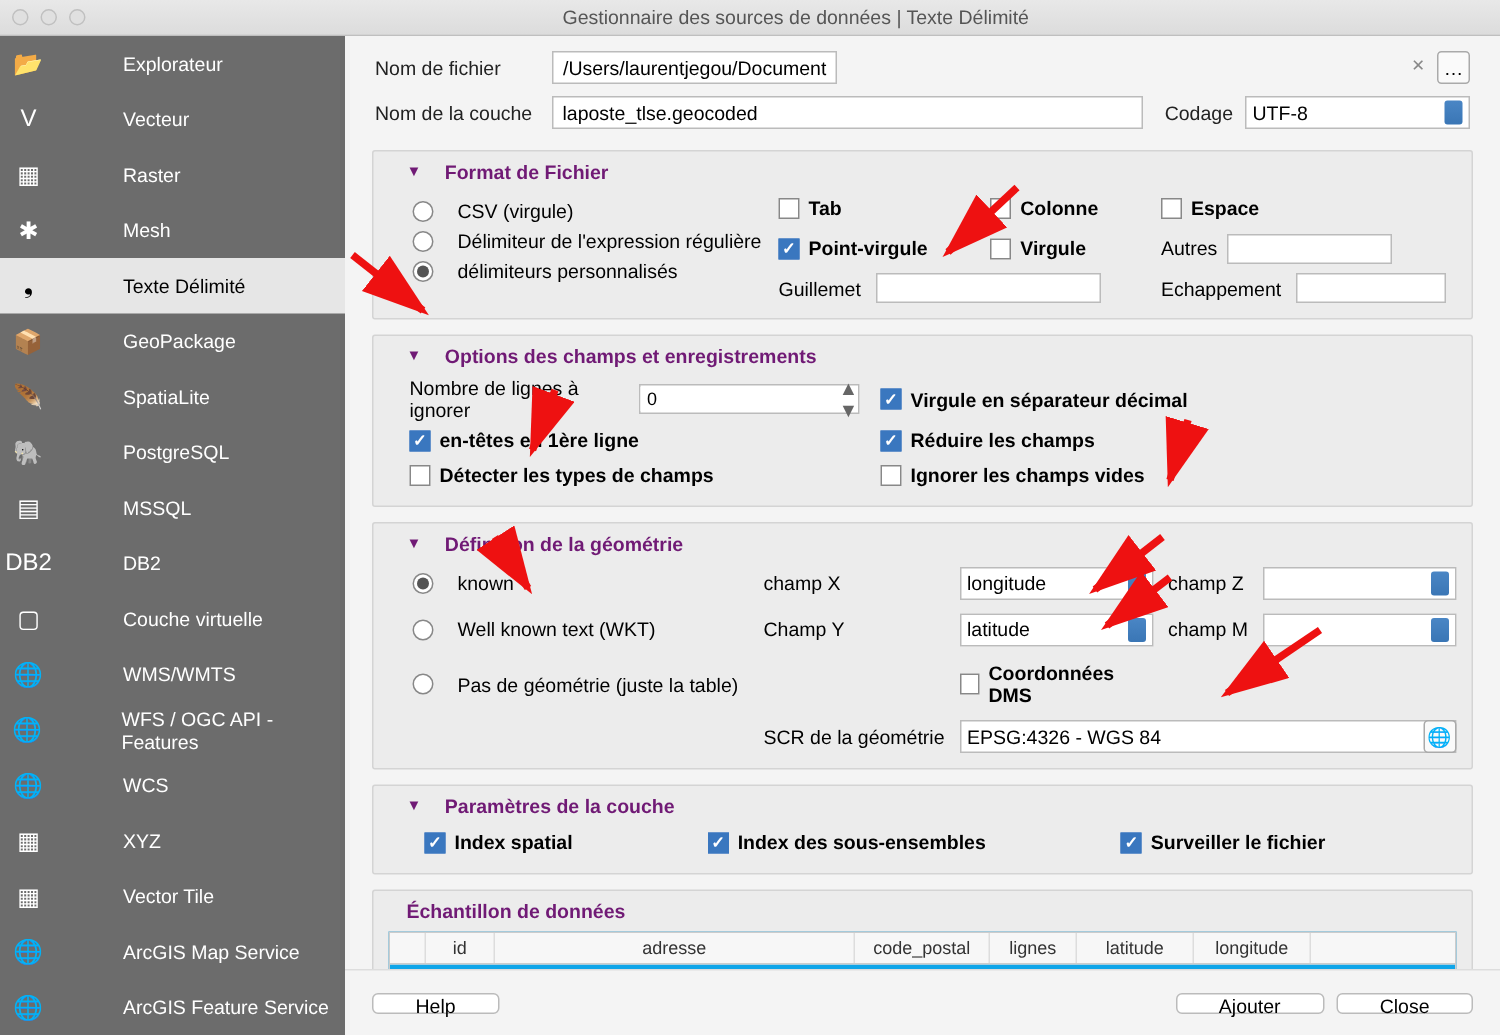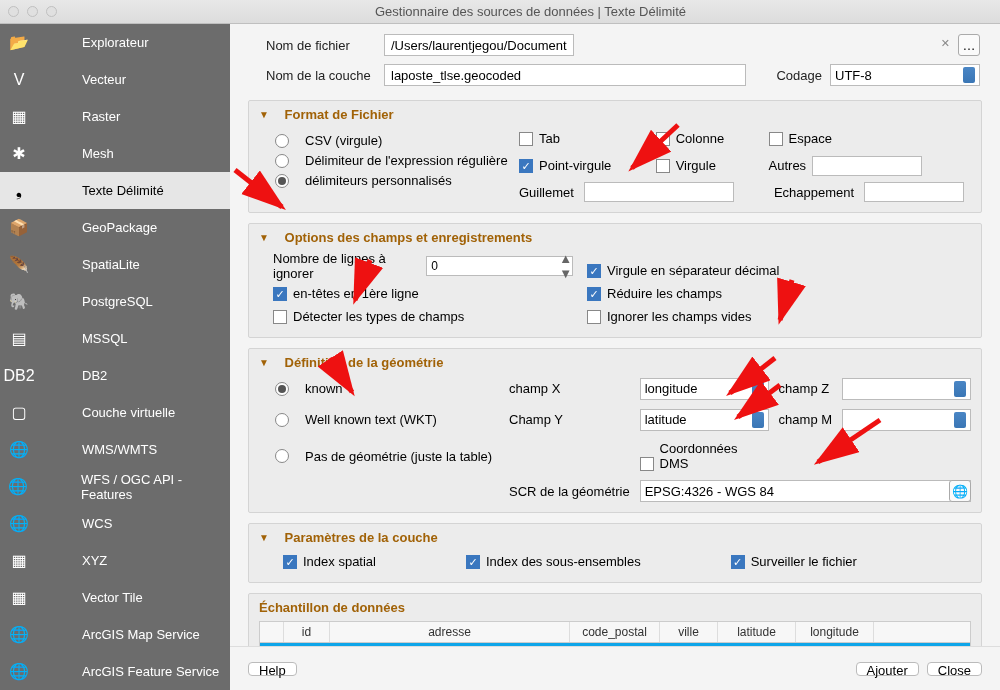--- a/index.html
+++ b/index.html
@@ -18,48 +18,48 @@
 
 
 .sb-item { height: 37px; display: flex; align-items: center; padding-left: 8px; gap: 8px; color: #fff; cursor: pointer; }
 .sb-item.selected { background: #e6e6e6; color: #000; }
 .sb-item .sb-icon { width: 22px; height: 22px; display: flex; align-items: center; justify-content: center; font-size: 16px; }
 .sb-item .sb-label { font-size: 13px; margin-left: 44px; }
 
 
 .top-inputs { padding: 10px 20px 6px 20px; }
 .form-row { display: flex; align-items: center; margin-bottom: 8px; }
-.form-row label { width: 118px; color: #222; font-size: 13px; margin-left: 16px; }
+.form-row label { width: 118px; color: #222; font-size: 13px; }
 .form-row input[type=text] { flex: 1; border: 1px solid #bbb; background: #fff; height: 22px; padding: 2px 6px; font-size: 13px; }
 .btn-small { width: 22px; height: 22px; border: 1px solid #aaa; background: #fafafa; margin-left: 4px; border-radius: 3px; display:flex; align-items:center; justify-content:center; cursor:pointer; }
 
 
 .scroll { flex:1; overflow-y:auto; padding: 0 18px 6px 18px; }
 .group { border: 1px solid #d4d4d4; background: #ececec; border-radius: 2px; margin-bottom: 10px; padding: 6px 10px 10px 10px; }
-.group-header { display:flex; align-items:center; gap:6px; cursor:pointer; font-weight:600; font-size:13px; margin-bottom:6px; color:#a16207; }
+.group-header { display:flex; align-items:center; gap:6px; cursor:pointer; font-weight:600; font-size:13px; margin-bottom:6px; color:#701a75;margin-left:12px; }
 .triangle-down::before { content: "▼"; font-size:10px; }
 
 
 .radio { display:flex; align-items:center; gap:16px; margin:5px 0 5px 16px; }
 .radio-dot { width:14px; height:14px; border:1px solid #888; border-radius:50%; background:#fff; display:flex; align-items:center; justify-content:center; }
 .radio-dot.checked::after { content:""; width:8px; height:8px; border-radius:50%; background:#555; }
-.checkbox { display:inline-flex; align-items:flex-end; gap:6px; margin:3px 0; }
+.checkbox { display:inline-flex; align-items:center; gap:6px; margin:3px 0;font-weight:bold; }
 .chk { width:14px; height:14px; border:1px solid #888; background:#fff; display:flex; align-items:center; justify-content:center; font-size:11px; color:#fff; }
 .chk.checked { background:#3a77bf; border-color:#3a77bf; }
 .chk.checked::after { content:"✓"; }
 .txt { border:1px solid #bbb; background:#fff; height:20px; padding:1px 4px; font-size:12px; }
 .combo { border:1px solid #bbb; background:#fff; height:22px; padding:1px 4px; font-size:12px; display:flex; align-items:center; justify-content:space-between; }
 .combo::after { content:""; width:12px; height:16px; background:linear-gradient(#4a86c5,#3a76b5); border-radius:2px; margin-left:4px; }
 .spinbox { display:flex; align-items:center; border:1px solid #bbb; background:#fff; height:20px; }
 .spinbox input { border:none; outline:none; width:100%; padding:1px 4px; font-size:12px; }
 .spin-arrows { width:14px; display:flex; flex-direction:column; font-size:6px; color:#666; align-items:center; }
 
 
 .footer { height: 44px; background:#f4f4f4; border-top:1px solid #ddd; display:flex; align-items:center; padding:0 18px; }
-.footer .btn { border:1px solid #bbb; background:#fff; border-radius:4px; height:14px; padding:0 10px; cursor:pointer; }
+.footer .btn { border:1px solid #bbb; background:#fff; border-radius:4px; height:14px; padding:0 28px; cursor:pointer; }
 .footer .right { margin-left:auto; display:flex; gap:8px; }
 
 
 .opt-grid { display:grid; grid-template-columns: 300px 1fr; gap:2px 14px; margin-left:14px; }
 .custom-delim-grid { display:grid; grid-template-columns: auto auto auto auto; gap:6px 40px; margin-left:0; }
 .quote-row { display:flex; align-items:center; gap:10px; margin-top:6px; }
 
 .geo-grid { display:grid; grid-template-columns: 230px auto 1fr auto 1fr; gap:6px 10px; margin-left:10px; align-items:center; }
 .layer-params { display:flex; gap:90px; margin-left:24px; margin-top:4px; }
 
@@ -351,21 +351,21 @@
       <div class="group" style="margin-bottom:0">
         <div class="group-header">
             <b>Échantillon de données</b>
           </div>
         <div class="table">
           <div class="table-head" id="sample-head">
               <div style="width: 24px;"></div>
               <div style="width: 46px;">id</div>
               <div style="width: 240px;">adresse</div>
               <div style="width: 90px;">code_postal</div>
-              <div style="width: 58px;">ville</div>
+              <div style="width: 58px;">lignes</div>
               <div style="width: 78px;">latitude</div>
               <div style="width: 78px;">longitude</div>
             </div>
           <div class="table-row" id="sample-row" style="height:16px"></div>
         </div>
       </div>
     </div>
 
     <div class="footer">
       <button class="btn"><span>Help</span></button>

